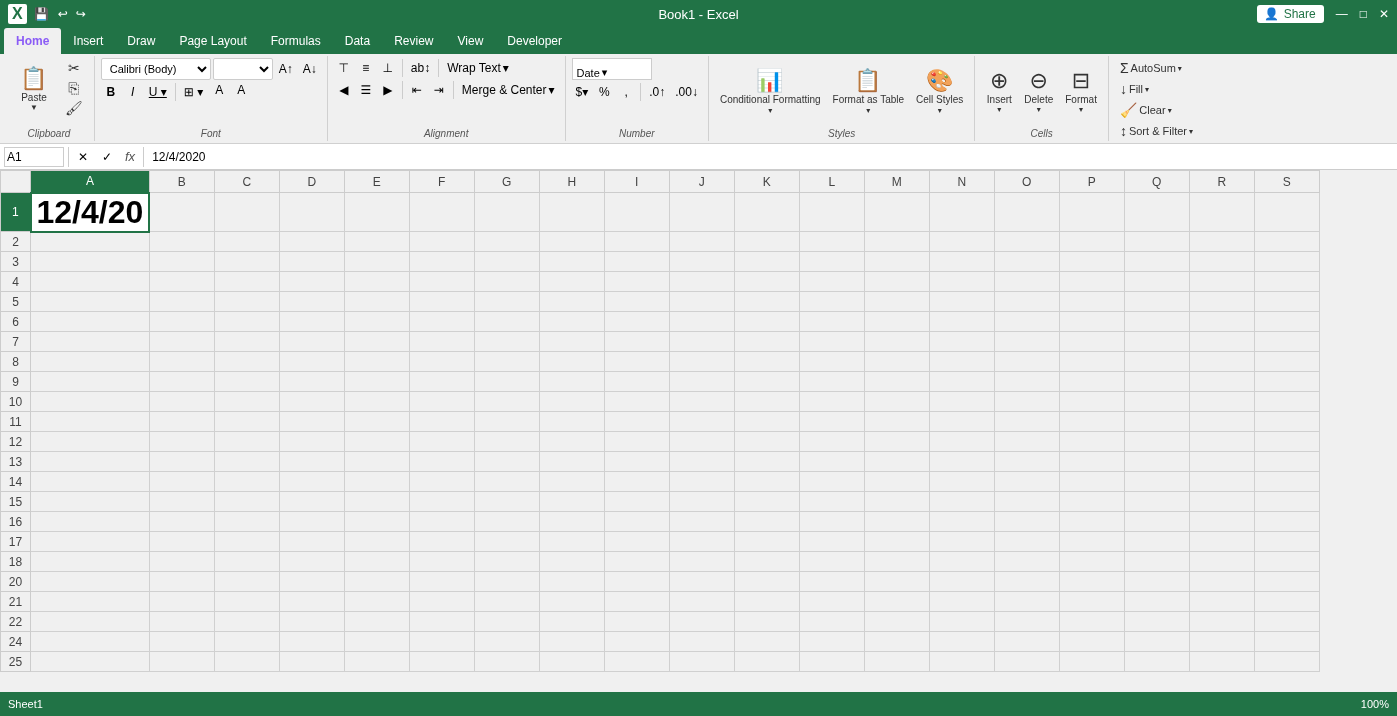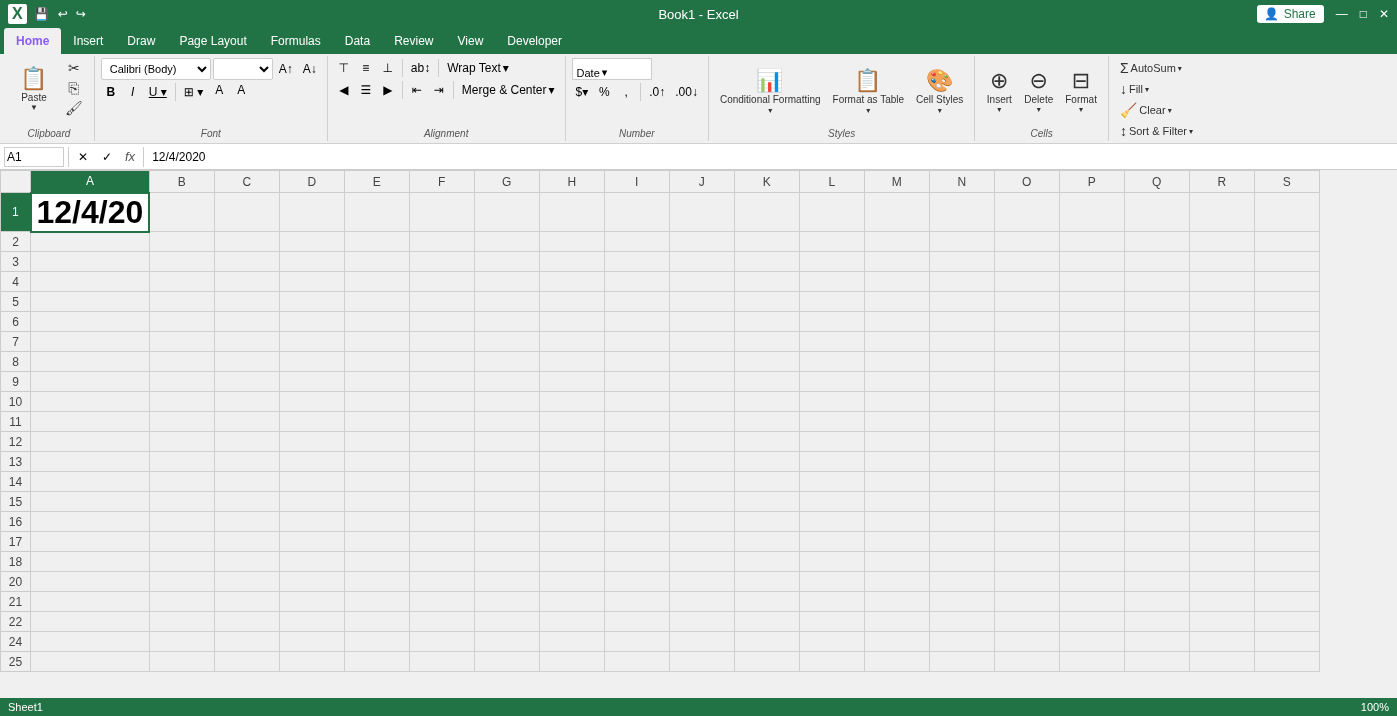--- a/index.html
+++ b/index.html
@@ -230,21 +230,21 @@
     .active-cell-content {
       font-size: 32px;
       font-weight: bold;
       padding: 0 2px;
     }
 
     
     .status-bar {
       background: #217346;
       color: white;
-      height: 18px;
+      height: 24px;
       display: flex;
       align-items: center;
       padding: 0 8px;
       font-size: 11px;
       justify-content: space-between;
     }
 
     
     .color-underline {
       display: block;

